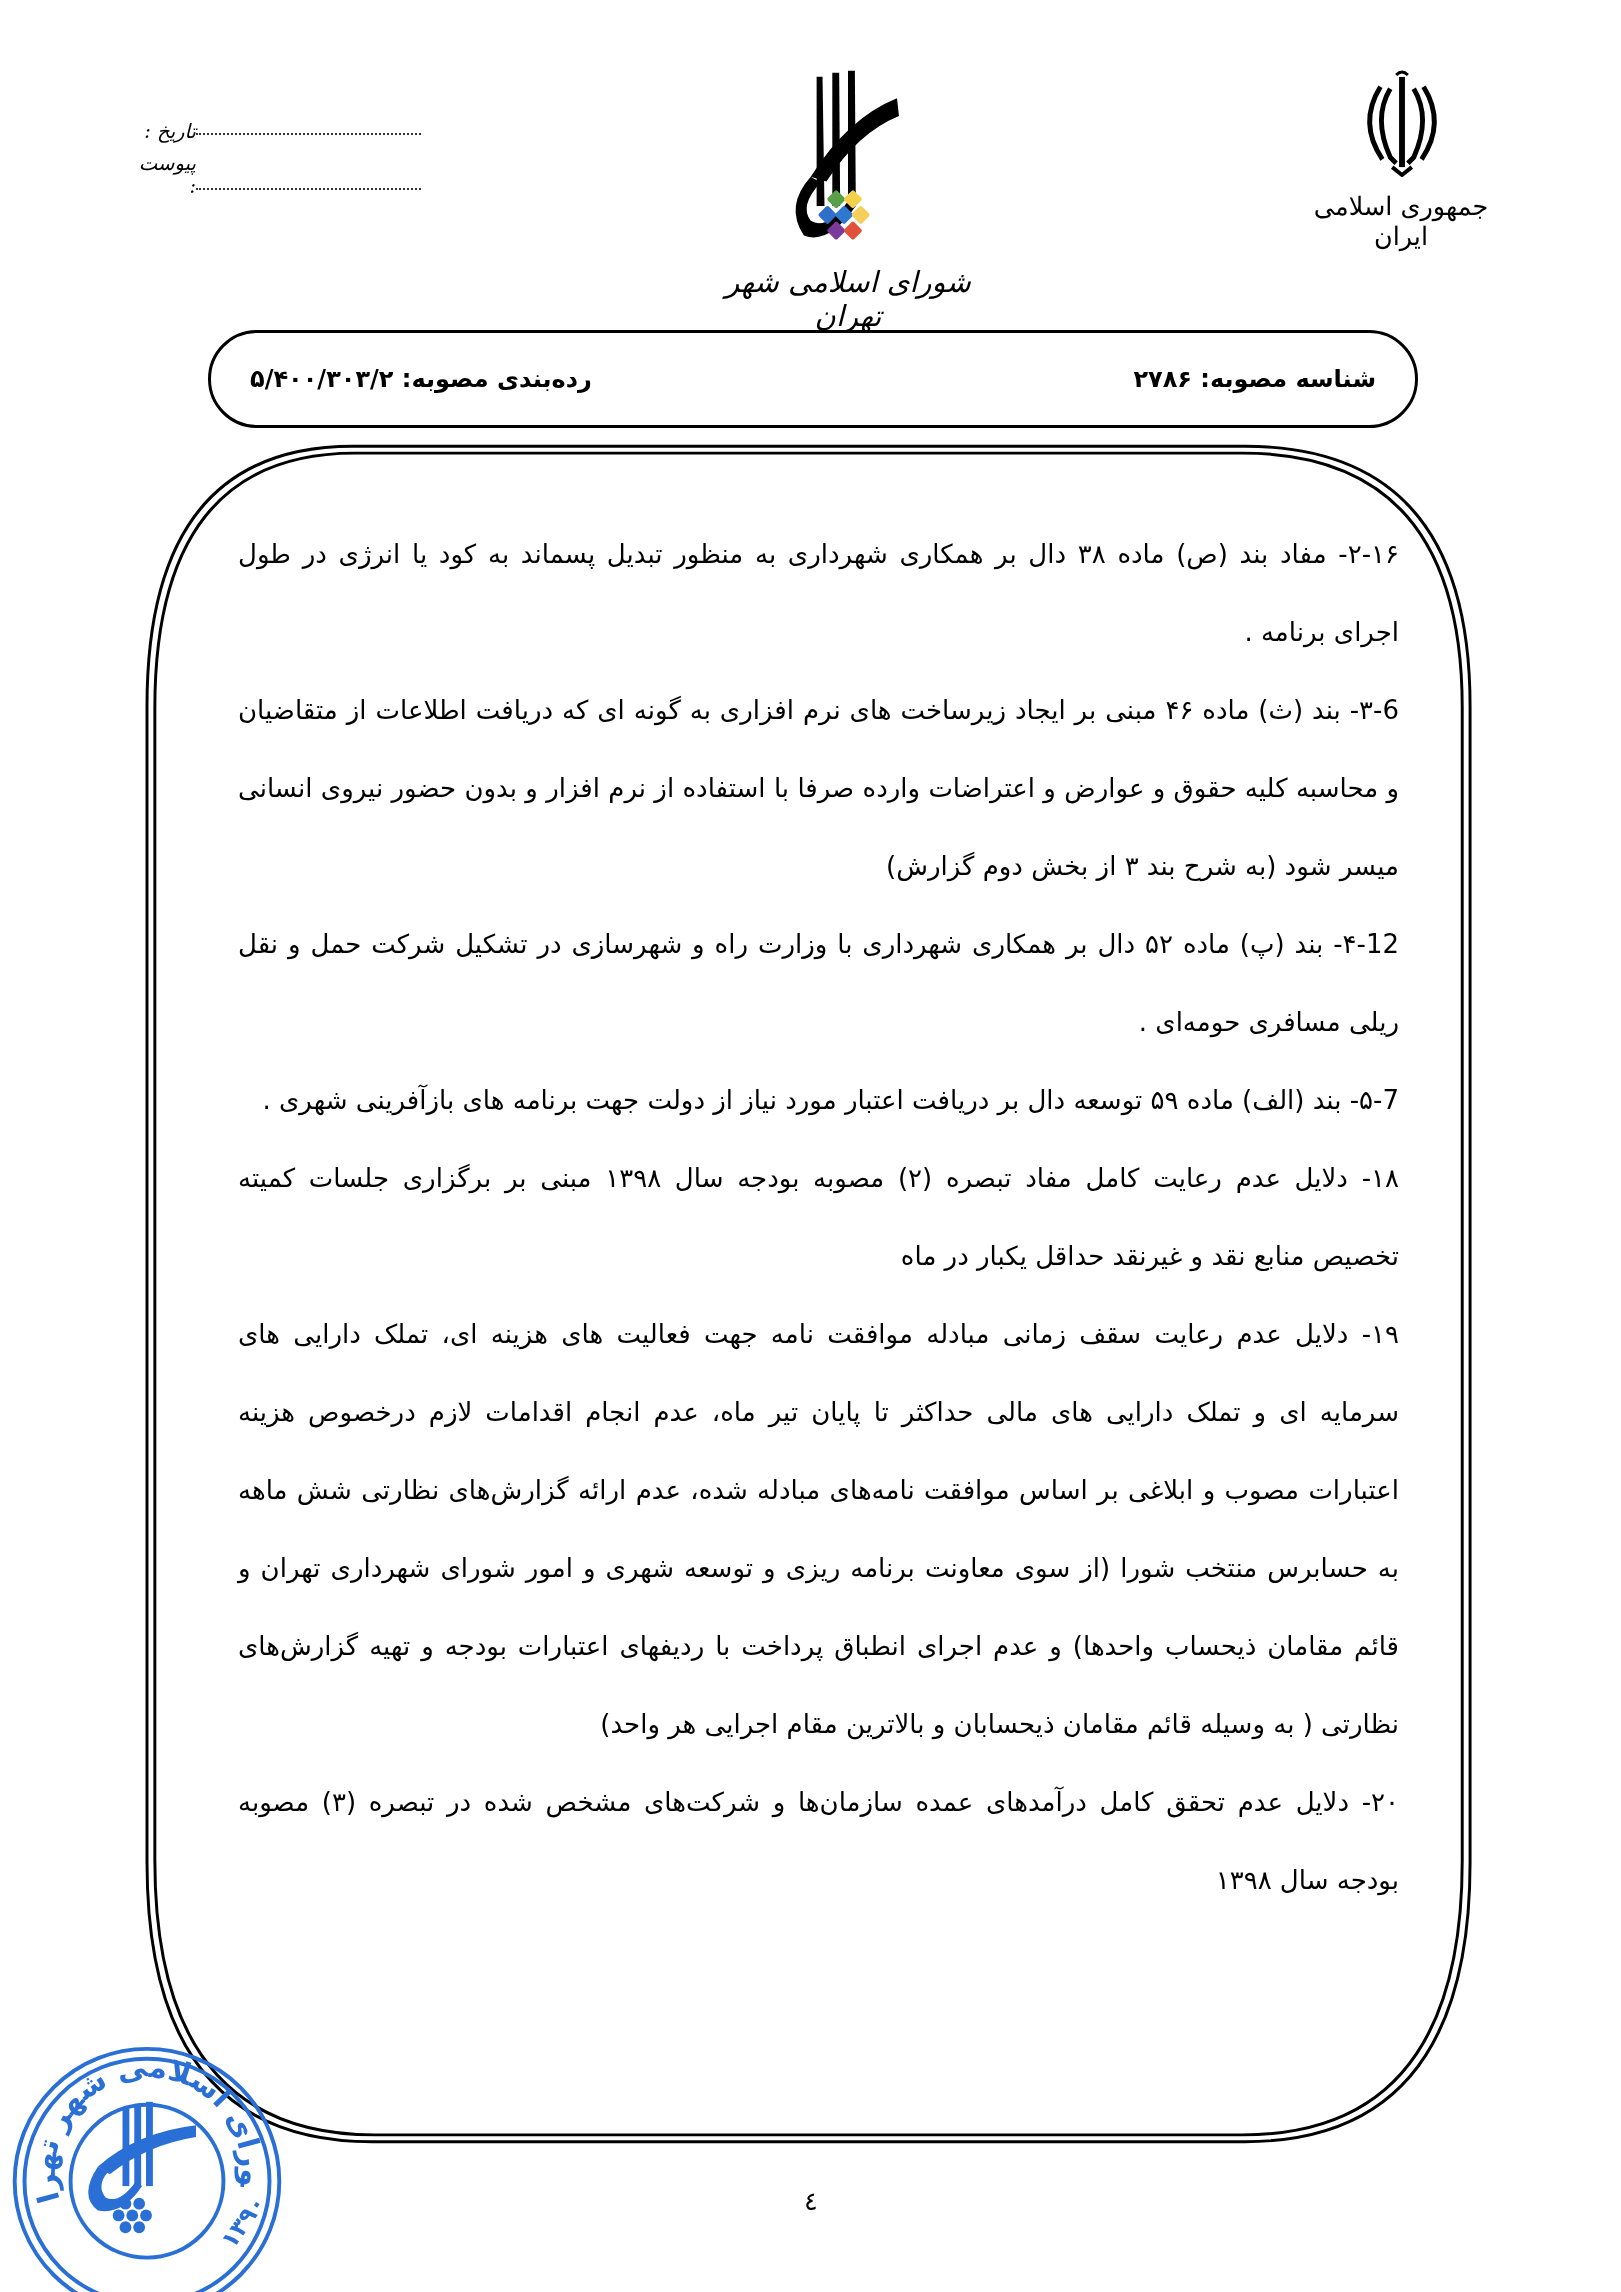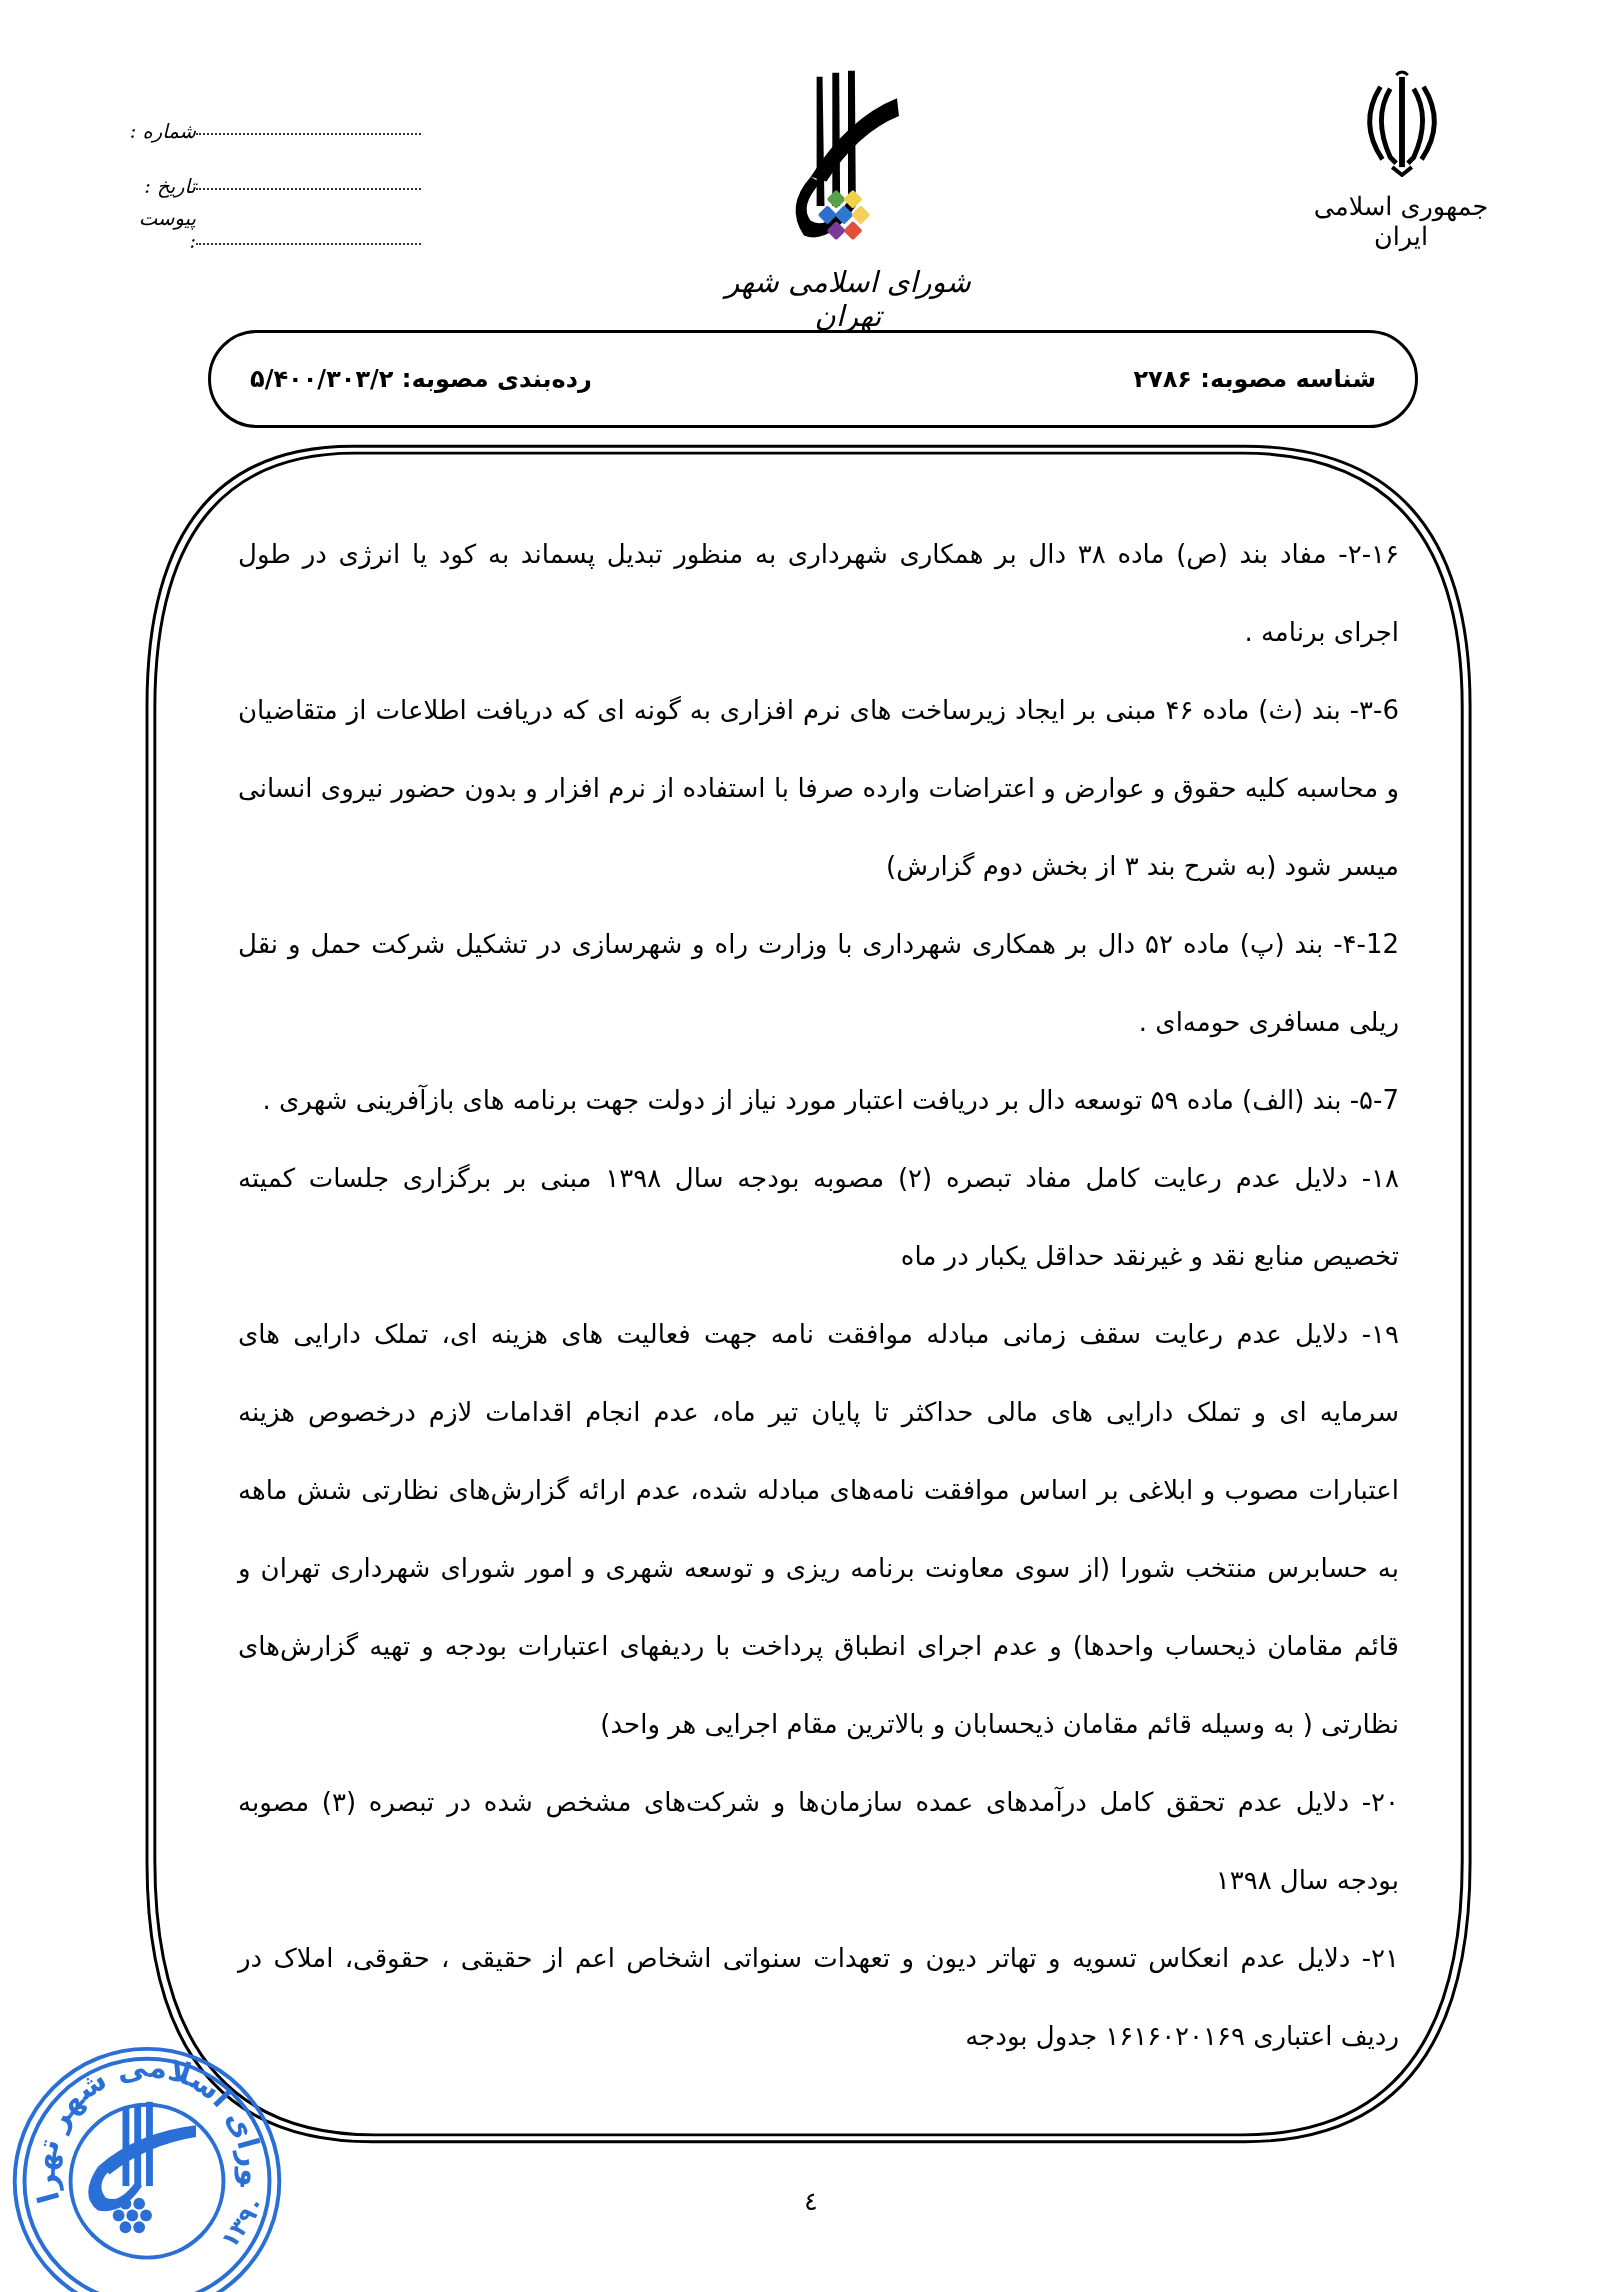--- a/index.html
+++ b/index.html
@@ -35,24 +35,20 @@
 
   .page-num { position: absolute; left: 804px; top: 2186px; font-size: 25.5px; }
 
   
   .stamp { position: absolute; left: 0; top: 2039px; }
 </style>
 </head>
 <body>
 
 <div class="lh-left">
-  <div class="lh-row">
-    <span class="lh-label">شماره :</span>
-    <span class="lh-dots"></span>
-  </div>
   <div class="lh-row">
     <span class="lh-label">تاریخ :</span>
     <span class="lh-dots"></span>
   </div>
   <div class="lh-row">
     <span class="lh-label">پیوست :</span>
     <span class="lh-dots"></span>
   </div>
 </div>
 
@@ -100,21 +96,20 @@
 </svg>
 
 <div class="body-text">
   <p class="lastline">۲-۱۶- مفاد بند (ص) ماده ۳۸ دال بر همکاری شهرداری به منظور تبدیل پسماند به کود یا انرژی در طول اجرای برنامه .</p>
   <p class="lastline">۳-6- بند (ث) ماده ۴۶ مبنی بر ایجاد زیرساخت های نرم افزاری به گونه ای که دریافت اطلاعات از متقاضیان و محاسبه کلیه حقوق و عوارض و اعتراضات وارده صرفا با استفاده از نرم افزار و بدون حضور نیروی انسانی میسر شود (به شرح بند ۳ از بخش دوم گزارش)</p>
   <p class="lastline">۴-12- بند (پ) ماده ۵۲ دال بر همکاری شهرداری با وزارت راه و شهرسازی در تشکیل شرکت حمل و نقل ریلی مسافری حومه‌ای .</p>
   <p class="lastline">۵-7- بند (الف) ماده ۵۹ توسعه دال بر دریافت اعتبار مورد نیاز از دولت جهت برنامه های بازآفرینی شهری .</p>
   <p class="lastline">۱۸- دلایل عدم رعایت کامل مفاد تبصره (۲) مصوبه بودجه سال ۱۳۹۸ مبنی بر برگزاری جلسات کمیته تخصیص منابع نقد و غیرنقد حداقل یکبار در ماه</p>
   <p class="lastline">۱۹- دلایل عدم رعایت سقف زمانی مبادله موافقت نامه جهت فعالیت های هزینه ای، تملک دارایی های سرمایه ای و تملک دارایی های مالی حداکثر تا پایان تیر ماه، عدم انجام اقدامات لازم درخصوص هزینه اعتبارات مصوب و ابلاغی بر اساس موافقت نامه‌های مبادله شده، عدم ارائه گزارش‌های نظارتی شش ماهه به حسابرس منتخب شورا (از سوی معاونت برنامه ریزی و توسعه شهری و امور شورای شهرداری تهران و قائم مقامان ذیحساب واحدها) و عدم اجرای انطباق پرداخت با ردیفهای اعتبارات بودجه و تهیه گزارش‌های نظارتی ( به وسیله قائم مقامان ذیحسابان و بالاترین مقام اجرایی هر واحد)</p>
   <p class="lastline">۲۰- دلایل عدم تحقق کامل درآمدهای عمده سازمان‌ها و شرکت‌های مشخص شده در تبصره (۳) مصوبه بودجه سال ۱۳۹۸</p>
-  <p class="lastline">۲۱- دلایل عدم انعکاس تسویه و تهاتر دیون و تعهدات سنواتی اشخاص اعم از حقیقی ، حقوقی، املاک در ردیف اعتباری ۱۶۱۶۰۲۰۱۶۹ جدول بودجه</p>
 </div>
 
 <div class="page-num">٤</div>
 
 <svg class="stamp" width="294" height="254" viewBox="0 0 300 259">
   <defs>
     <path id="stampArc" d="M 60 160 A 95 95 0 1 1 245 150"></path>
   </defs>
   <g fill="none" stroke-width="4" stroke="#2a6fd6">
     <circle cx="150" cy="145" r="135"></circle>

